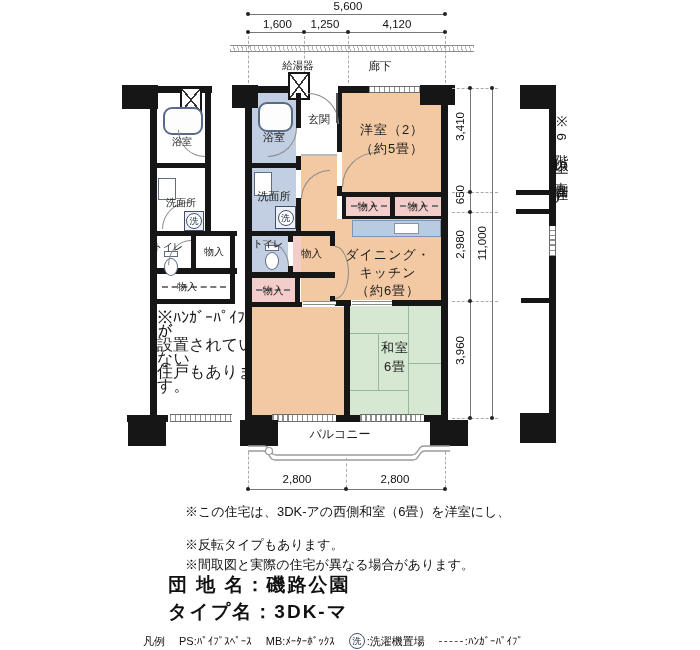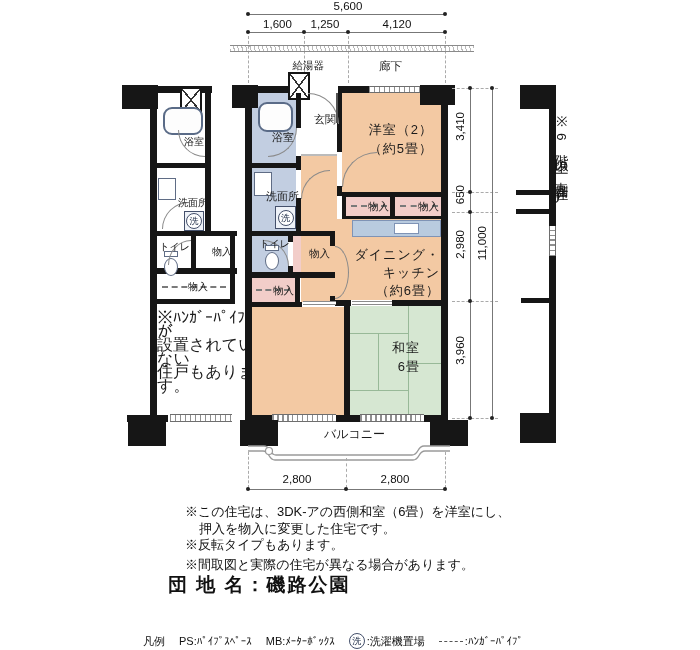--- a/index.html
+++ b/index.html
@@ -1,21 +1,21 @@
 <!DOCTYPE html>
 <html><head>
 <meta charset="utf-8">
 <style>
   html,body{margin:0;padding:0;}
   body{width:700px;height:650px;background:#ffffff;font-family:"Liberation Sans",sans-serif;color:#1a1a1a;position:relative;overflow:hidden;}
   #stage{position:absolute;left:0;top:0;width:700px;height:650px;}
   .abs{position:absolute;}
   .wall{position:absolute;background:#161616;}
   .room{position:absolute;}
-  .lbl{position:absolute;color:#1b1b1b;font-size:11px;line-height:1.15;white-space:nowrap;text-align:right;}
+  .lbl{position:absolute;color:#1b1b1b;font-size:11px;line-height:1.15;white-space:nowrap;text-align:center;}
   .big{font-size:13px;letter-spacing:1px;line-height:19px;white-space:pre;}
   .arc{position:absolute;border:0 solid #8a8a8a;}
   .arc.tl{border-top:1px solid #8a8a8a;border-left:1px solid #8a8a8a;border-top-left-radius:100% 100%;}
   .arc.tr{border-top:1px solid #8a8a8a;border-right:1px solid #8a8a8a;border-top-right-radius:100% 100%;}
   .arc.bl{border-bottom:1px solid #8a8a8a;border-left:1px solid #8a8a8a;border-bottom-left-radius:100% 100%;}
   .arc.br{border-bottom:1px solid #8a8a8a;border-right:1px solid #8a8a8a;border-bottom-right-radius:100% 100%;}
   .leaf{position:absolute;background:#555;}
   .win{position:absolute;background:repeating-linear-gradient(90deg,#8f8f8f 0 1.5px,#ffffff 1.5px 5px);border-top:1px solid #6e6e6e;border-bottom:1px solid #6e6e6e;box-sizing:border-box;}
   .winv{position:absolute;background:repeating-linear-gradient(0deg,#8f8f8f 0 1.5px,#ffffff 1.5px 5px);border-left:1px solid #6e6e6e;border-right:1px solid #6e6e6e;box-sizing:border-box;}
   .cor{position:absolute;background:repeating-linear-gradient(75deg,#b9b9b9 0 1px,transparent 1px 4px);border-top:1px solid #8a8a8a;border-bottom:1px solid #8a8a8a;box-sizing:border-box;}
@@ -247,25 +247,25 @@
   <div class="dvext" style="left:346px;top:458px;height:30px"></div>
   <div class="dvext" style="left:445px;top:452px;height:36px"></div>
   <div class="dline" style="left:248px;top:489px;width:197px;height:1px"></div>
   <div class="dot" style="left:246px;top:487px"></div>
   <div class="dot" style="left:344px;top:487px"></div>
   <div class="dot" style="left:443px;top:487px"></div>
   <div class="dimtxt" style="left:268px;top:473px;width:58px">2,800</div>
   <div class="dimtxt" style="left:366px;top:473px;width:58px">2,800</div>
 
   <div class="noteline" style="left:185px;top:503px">※この住宅は、3DK-アの西側和室（6畳）を洋室にし、</div>
-  <div class="noteline" style="left:199px;top:520px">押入を物入に変更した住宅です。</div>
   <div class="noteline" style="left:185px;top:556px">※間取図と実際の住宅が異なる場合があります。</div>
   <div class="noteline" style="left:185px;top:536px">※反転タイプもあります。</div>
 
   <div class="titleline" style="left:168px;top:572px"><span>団 地 名：</span><span>磯路公園</span></div>
+  <div class="titleline" style="left:168px;top:599px"><span>タイプ名：</span><span>3DK-マ</span></div>
 
   <div class="legendrow" style="left:143px;top:633px">
     <span>凡例</span>
     <span>PS:ﾊﾟｲﾌﾟｽﾍﾟｰｽ</span>
     <span>MB:ﾒｰﾀｰﾎﾞｯｸｽ</span>
     <span class="legitem">
         <span class="wcirc">洗</span>
         <span>:洗濯機置場</span>
       </span>
     <span class="legitem">

